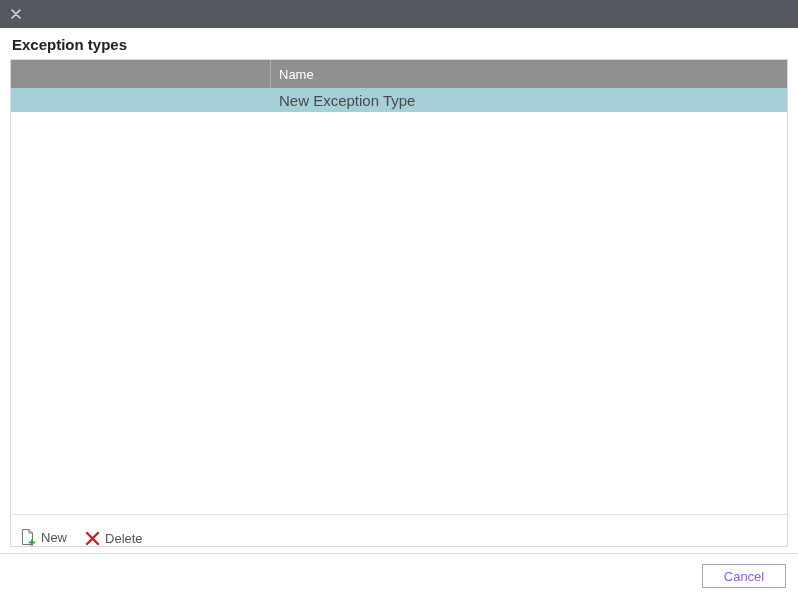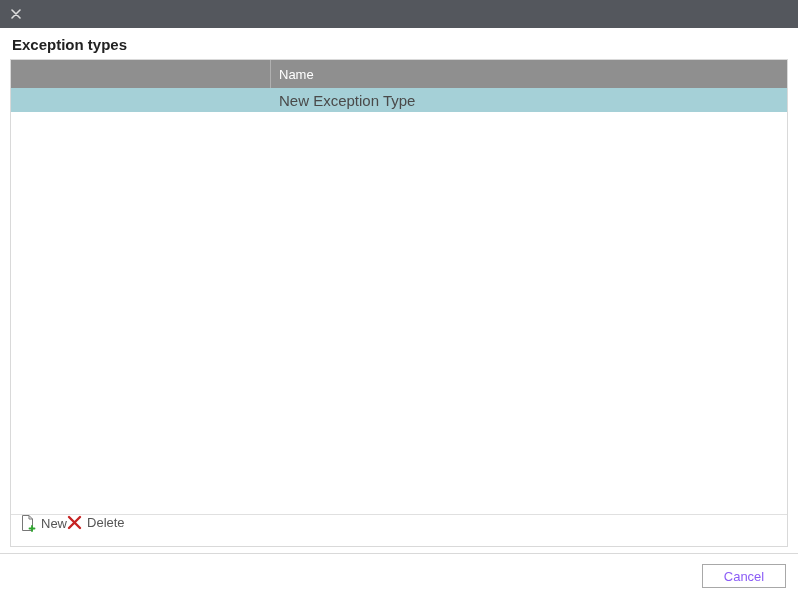--- a/index.html
+++ b/index.html
@@ -80,22 +80,23 @@
   .grid-row .cell {
     padding: 0 8px;
     white-space: nowrap;
     overflow: hidden;
     text-overflow: ellipsis;
   }
   .grid-toolbar {
     border-top: 1px solid #e0e0e0;
     height: 32px;
     display: flex;
-    align-items: flex-start;
+    align-items: flex-end;
     padding: 0 10px;
+    gap: 18px;
     background: #fff;
     color: #555;
   }
   .tool-btn {
     display: inline-flex;
     align-items: center;
     gap: 5px;
     cursor: pointer;
     font-size: 13px;
     color: #555;

